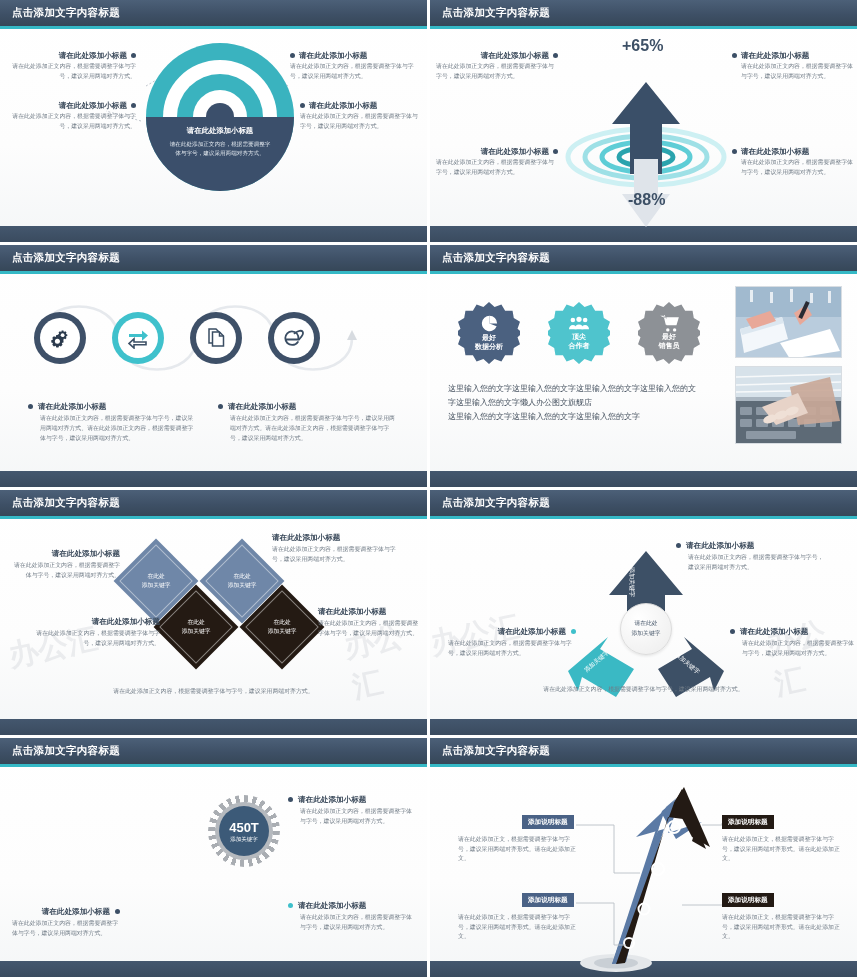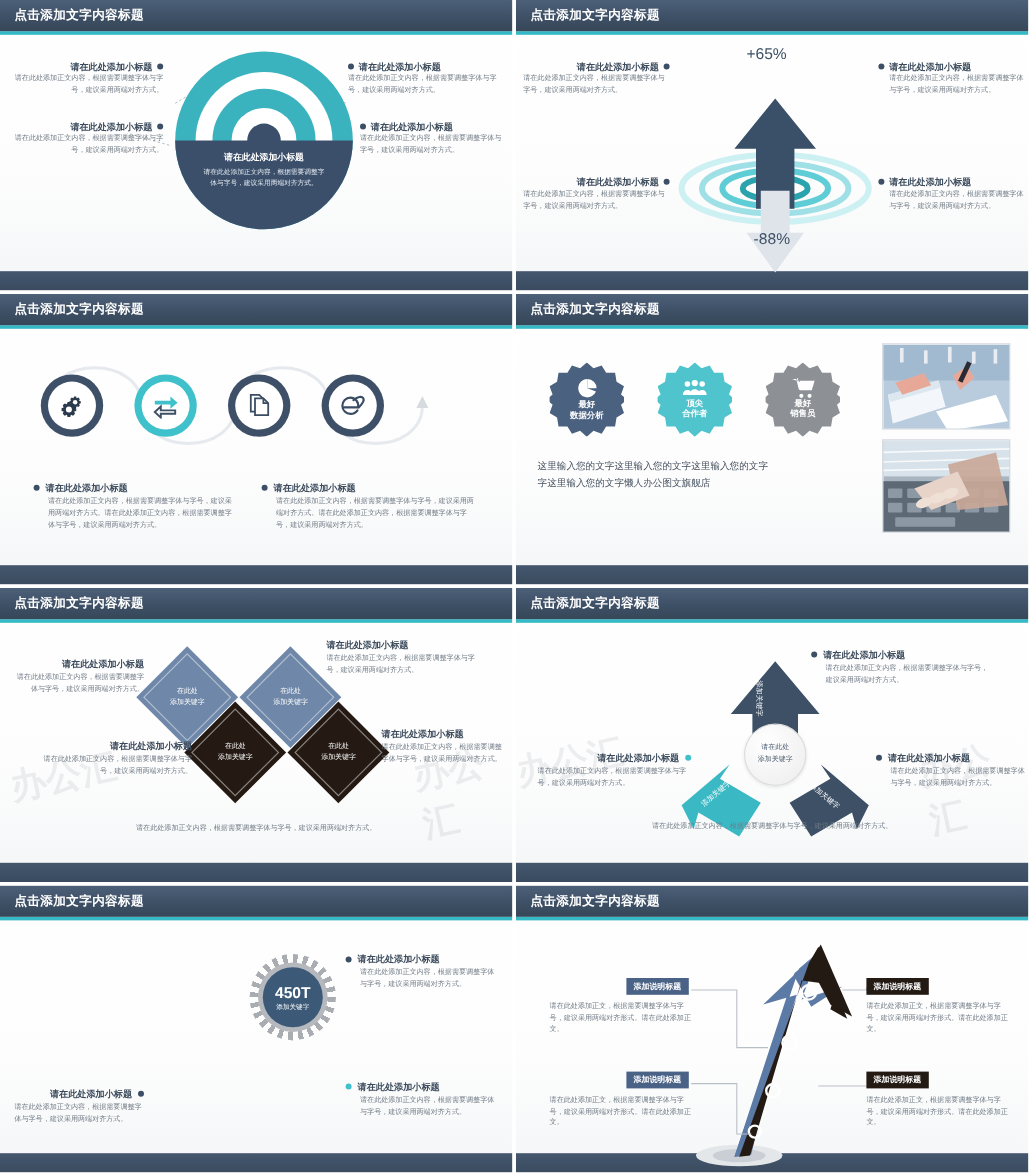--- a/index.html
+++ b/index.html
@@ -72,21 +72,21 @@
     position:absolute; left:0; top:74px; width:148px; height:74px;
     color:#fff; text-align:center; padding-top:9px;
   }
   .s1-core .t{ font-size:7.4px; font-weight:bold; }
   .s1-core .b{ font-size:5.6px; line-height:1.6; margin-top:4px; padding:0 22px; color:#e3e9ef;}
   .s1-lbl{ position:absolute; width:128px; }
   .s1-lbl .row{ display:flex; align-items:center; gap:4px; margin-bottom:2px; }
   .s1-lbl.r .row{ justify-content:flex-start; }
   .s1-lbl.l{ text-align:right; }
   .s1-lbl.l .row{ justify-content:flex-end; }
-  .s2-val{ position:absolute; font-size:13px; color:#3d5066; font-weight:400; }
+  .s2-val{ position:absolute; font-size:16px; color:#3d5066; font-weight:700; }
 
   
   .ic-c{
     position:absolute; width:52px;height:52px;border-radius:50%;
     background:#3e5068; display:flex;align-items:center;justify-content:center;
   }
   .ic-c .inner{
     width:40px;height:40px;border-radius:50%;background:#fff;
     display:flex;align-items:center;justify-content:center;
   }
@@ -410,22 +410,23 @@
             <path d="M0 0h4.6l3 12h11.6l2.8-9.4H7.2l.5 2H18.2l-1.6 5.4H8.2L5.4 0z"></path>
             <circle cx="9" cy="17.5" r="2"></circle>
                 <circle cx="17" cy="17.5" r="2"></circle>
           </g>
         </svg>
         <div class="bt">最好</div>
         <div class="bt">销售员</div>
       </div>
 
       <div style="position:absolute;left:18px;top:108px;width:290px;font-size:8px;color:#44505e;line-height:1.75">
+        <div>这里输入您的文字这里输入您的文字这里输入您的文字这里输入您的文</div>
+        <div>字这里输入您的文字懒人办公图文旗舰店</div>
         <div>这里输入您的文字这里输入您的文字这里输入您的文字</div>
-        <div>字这里输入您的文字懒人办公图文旗舰店</div>
       </div>
 
       <div class="photo" style="left:305px;top:12px;width:107px;height:72px">
         <svg width="107" height="72" viewBox="0 0 107 72">
           <rect width="107" height="72" fill="#b9ccdd"></rect>
           <g fill="#9db7cd" opacity=".85">
             <path d="M0 0h107v30H0z"></path>
             <path d="M10 6h20v3H10zM40 10h30v2H40zM72 4h24v4H72z"></path>
           </g>
           <g fill="#ffffff" opacity=".75">

